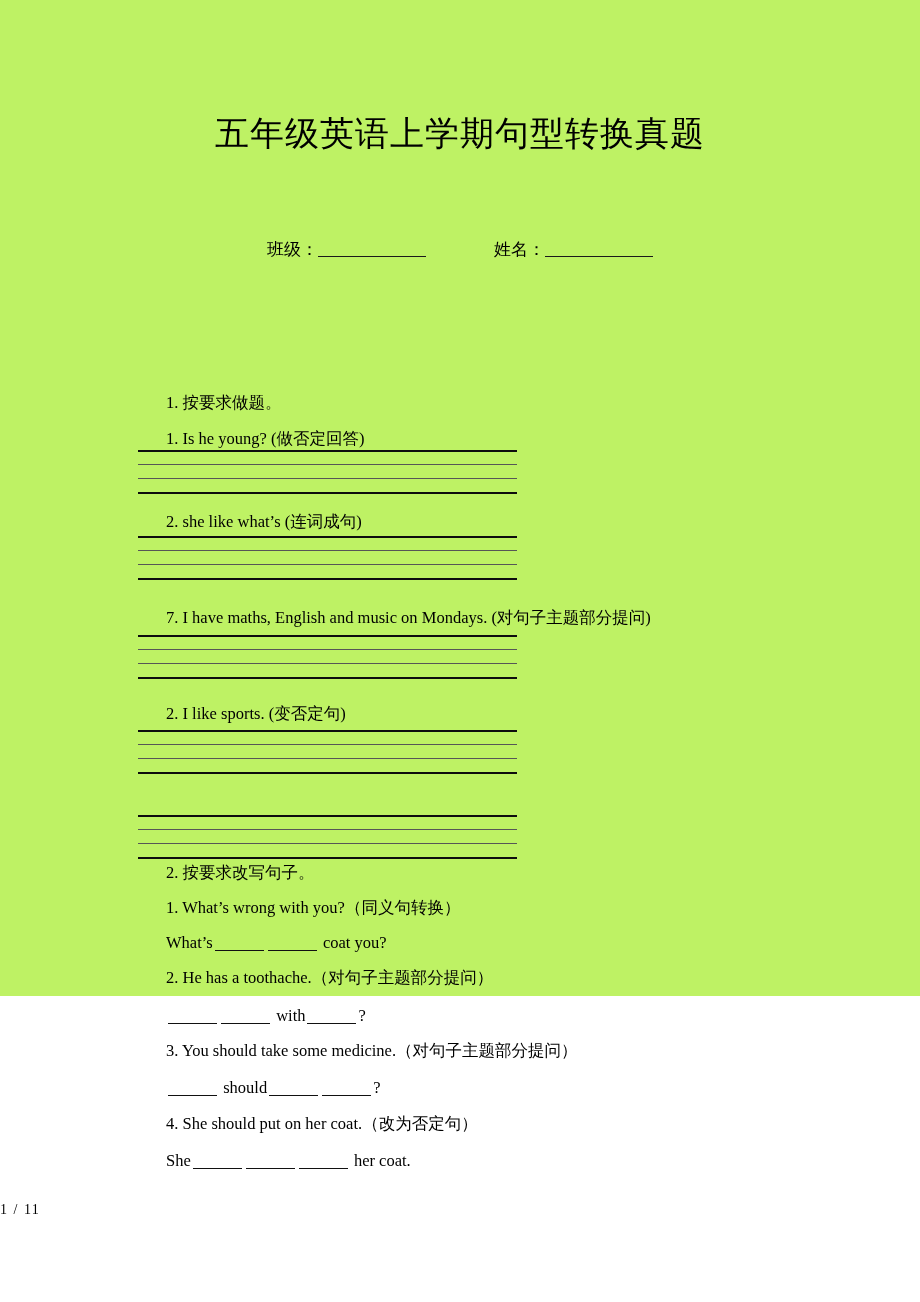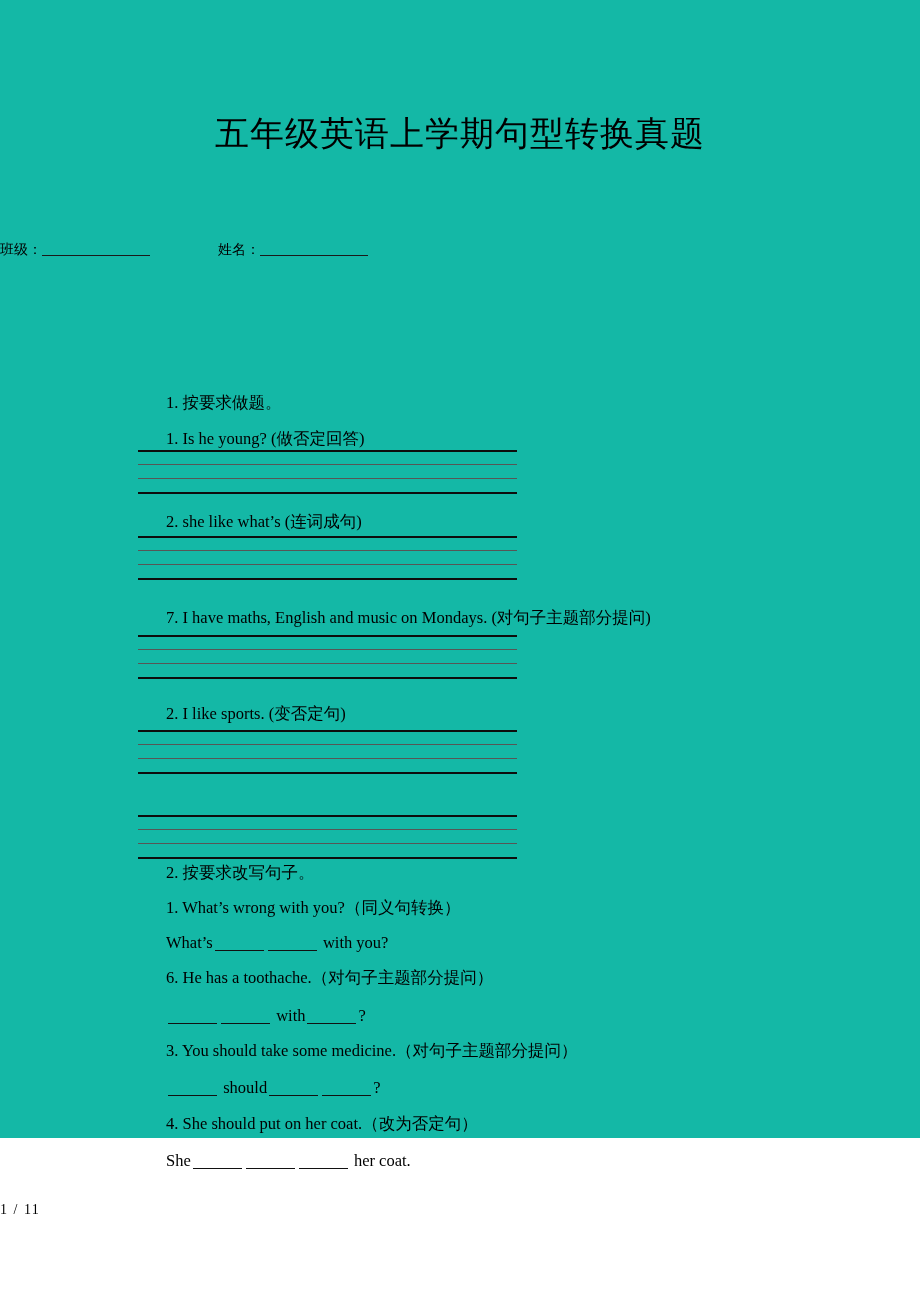--- a/index.html
+++ b/index.html
@@ -13,22 +13,22 @@
     position: relative;
     font-family: "Liberation Serif", "DejaVu Serif", serif;
     color: #000000;
     overflow: hidden;
   }
 
   .page {
     position: absolute;
     left: 0; top: 0;
     width: 920px;
-    height: 1138px;
-    background: #14b8a6;
+    height: 996px;
+    background: #bef264;
   }
 
   
   .doc-title {
     position: absolute;
     left: 0;
     top: 112px;
     width: 920px;
     text-align: center;
     font-size: 34px;
@@ -37,21 +37,22 @@
     font-weight: 400;
     white-space: nowrap;
   }
 
   
   .id-row {
     position: absolute;
     left: 0;
     top: 238px;
     width: 920px;
-    font-size: 14px;
+    text-align: center;
+    font-size: 17px;
     line-height: 24px;
     white-space: nowrap;
   }
   .id-field { display: inline-block; }
   .id-blank {
     display: inline-block;
     width: 108px;
     border-bottom: 1.5px solid #1a1a1a;
     height: 16px;
     vertical-align: -2px;
@@ -154,23 +155,23 @@
   <div class="rules" style="top:815px;height:48px;">
     <div class="r dark" style="top:0px;"></div>
     <div class="r light" style="top:14px;"></div>
     <div class="r light" style="top:28px;"></div>
     <div class="r dark" style="top:42px;"></div>
   </div>
 
   <div class="line section-head" style="top:862px;">2. 按要求改写句子。</div>
 
   <div class="line" style="top:897px;">1. What’s wrong with you?（同义句转换）</div>
-  <div class="line" style="top:932px;"><span>What’s</span><span class="blank b-sm"></span><span class="blank b-sm"></span>&nbsp;<span>with you?</span></div>
+  <div class="line" style="top:932px;"><span>What’s</span><span class="blank b-sm"></span><span class="blank b-sm"></span>&nbsp;<span>coat you?</span></div>
 
-  <div class="line" style="top:967px;">6. He has a toothache.（对句子主题部分提问）</div>
+  <div class="line" style="top:967px;">2. He has a toothache.（对句子主题部分提问）</div>
   <div class="line" style="top:1005px;"><span class="blank b-sm"></span><span class="blank b-sm"></span>&nbsp;<span>with</span><span class="blank b-sm"></span><span>?</span></div>
 
   <div class="line" style="top:1040px;">3. You should take some medicine.（对句子主题部分提问）</div>
   <div class="line" style="top:1077px;"><span class="blank b-sm"></span>&nbsp;<span>should</span><span class="blank b-sm"></span><span class="blank b-sm"></span><span>?</span></div>
 
   <div class="line" style="top:1113px;">4. She should put on her coat.（改为否定句）</div>
   <div class="line" style="top:1150px;"><span>She</span><span class="blank b-sm"></span><span class="blank b-sm"></span><span class="blank b-sm"></span>&nbsp;<span>her coat.</span></div>
 
   <div class="footer">1 / 11</div>
 

